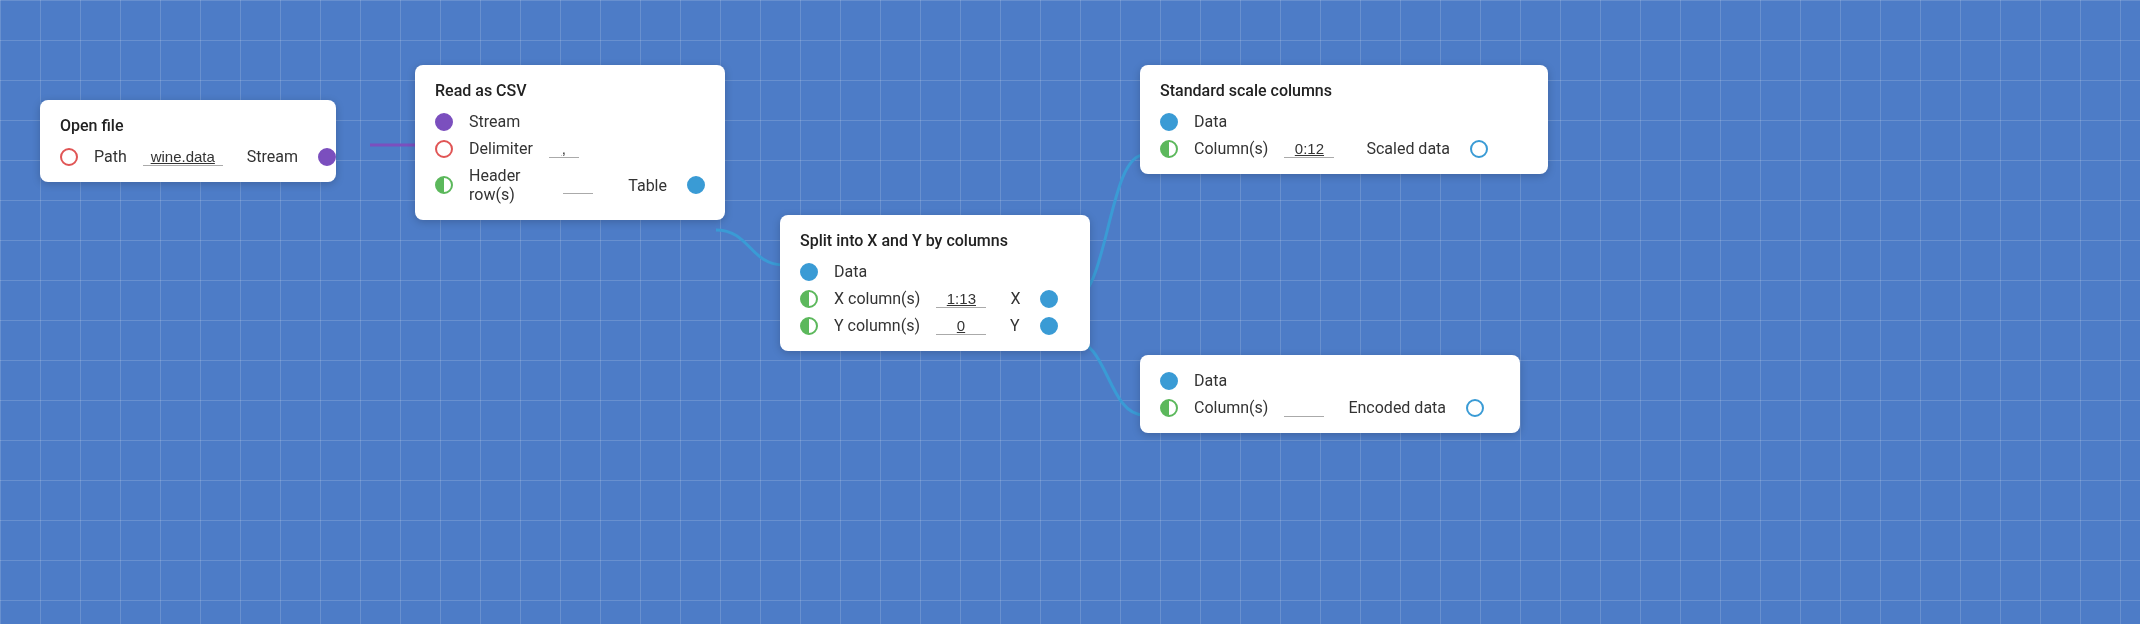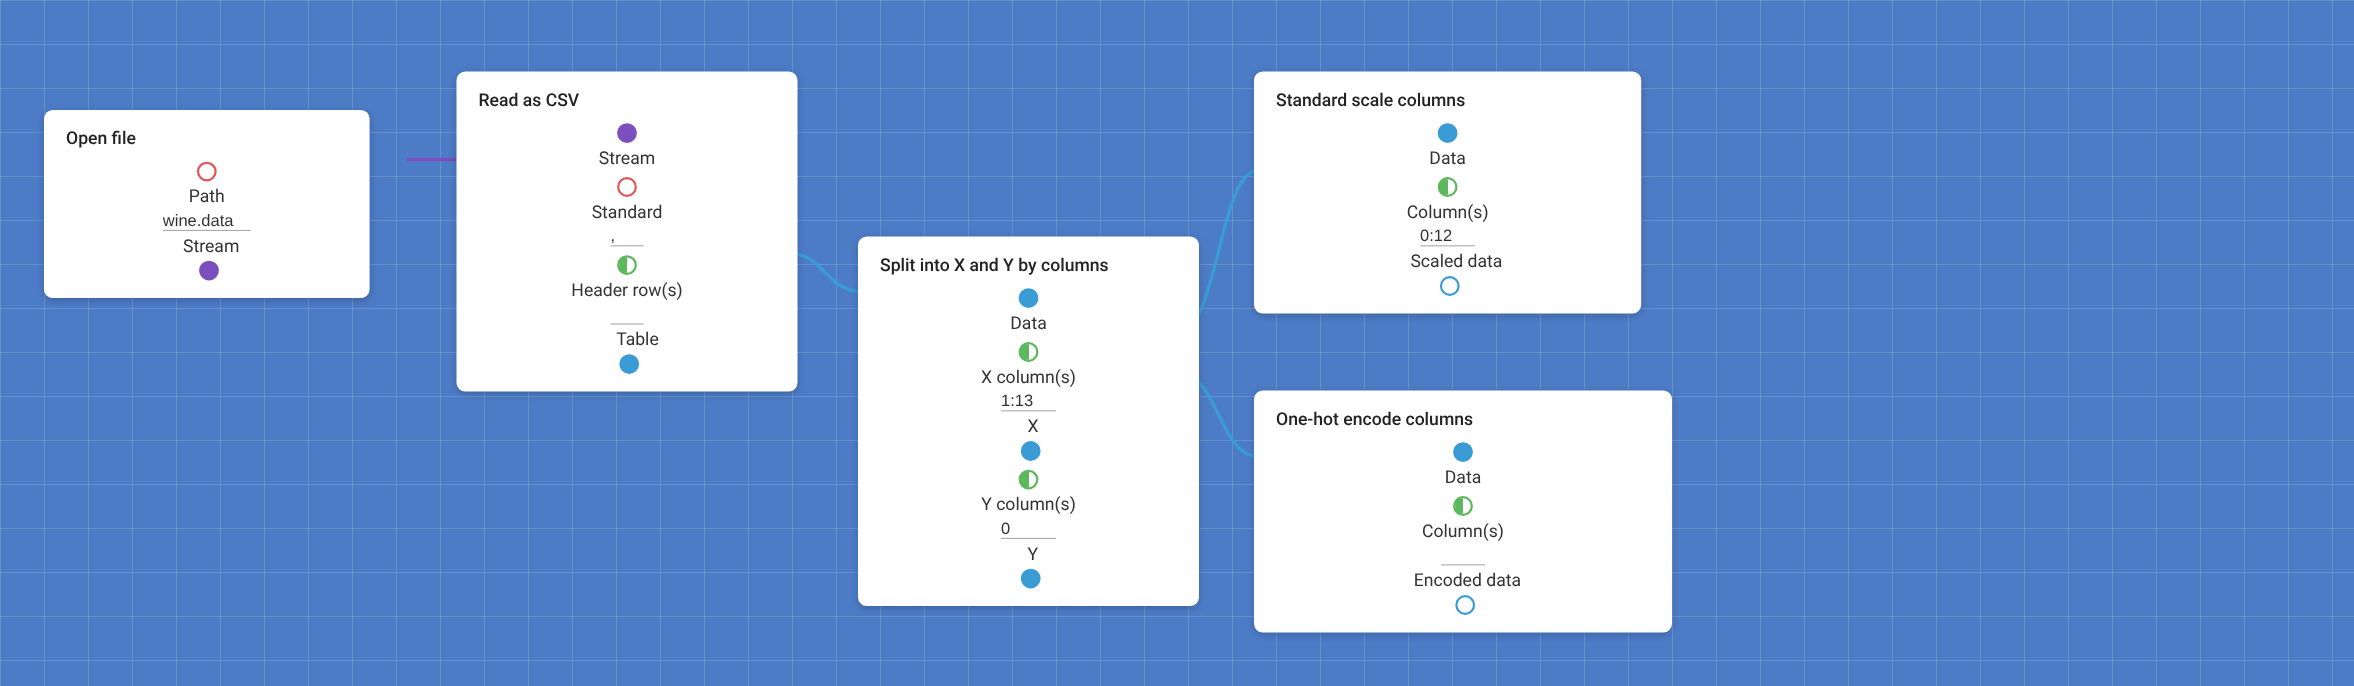--- a/index.html
+++ b/index.html
@@ -29,25 +29,24 @@
     .node-title {
       font-size: 16px;
       font-weight: 500;
       color: #222;
       margin-bottom: 12px;
     }
 
     .node-row {
       display: flex;
       align-items: center;
-      gap: 4px;
+      gap: 16px;
       margin-bottom: 8px;
       font-size: 16px;
       color: #333;
-      flex-direction: column;
     }
 
     .node-row:last-child { margin-bottom: 0; }
 
     
     .port {
       width: 18px;
       height: 18px;
       border-radius: 50%;
       display: inline-flex;
@@ -82,20 +81,22 @@
     }
 
     .field-input {
       border: none;
       border-bottom: 1.5px solid #aaa;
       background: transparent;
       font-size: 15px;
       color: #333;
       width: 60px;
       outline: none;
+      text-align: center;
+      text-decoration: underline;
     }
 
     .field-input-sm {
       width: 30px;
     }
 
     
     .connections-svg {
       position: absolute;
       top: 0;
@@ -133,21 +134,21 @@
 <div class="node-card" style="left: 415px; top: 65px; width: 310px;">
   <div class="node-title">Read as CSV</div>
 
   <div class="node-row">
     <span class="port port-filled-purple"></span>
     <span>Stream</span>
   </div>
 
   <div class="node-row">
     <span class="port port-empty"></span>
-    <span>Standard</span>
+    <span>Delimiter</span>
     <input class="field-input field-input-sm" value="," style="">
   </div>
 
   <div class="node-row">
     <span class="port port-half-green"></span>
     <span>Header row(s)</span>
     <input class="field-input field-input-sm" value="" style="">
     <span style="margin-left:19px;">Table</span>
     <span class="port port-filled-blue" style="margin-left:4px;"></span>
   </div>
@@ -171,39 +172,38 @@
 
   <div class="node-row">
     <span class="port port-half-green"></span>
     <span>Y column(s)</span>
     <input class="field-input" value="0" style="width: 50px;">
     <span style="margin-left:8px;">Y</span>
     <span class="port port-filled-blue" style="margin-left:4px;"></span>
   </div>
 </div>
 
-<div class="node-card" style="left: 1140px; top: 65px; width: 352px;">
+<div class="node-card" style="left: 1140px; top: 65px; width: 408px;">
   <div class="node-title">Standard scale columns</div>
 
   <div class="node-row">
     <span class="port port-filled-blue"></span>
     <span>Data</span>
   </div>
 
   <div class="node-row">
     <span class="port port-half-green"></span>
     <span>Column(s)</span>
     <input class="field-input" value="0:12" style="width: 50px;">
     <span style="margin-left:16px;">Scaled data</span>
     <span class="port port-outline-blue" style="margin-left:4px;"></span>
   </div>
 </div>
 
 <div class="node-card" style="left: 1140px; top: 355px; width: 380px;">
-  <div class="node-title">One-hot encode columns</div>
 
   <div class="node-row">
     <span class="port port-filled-blue"></span>
     <span>Data</span>
   </div>
 
   <div class="node-row">
     <span class="port port-half-green"></span>
     <span>Column(s)</span>
     <input class="field-input" value="" style="width: 40px;">

